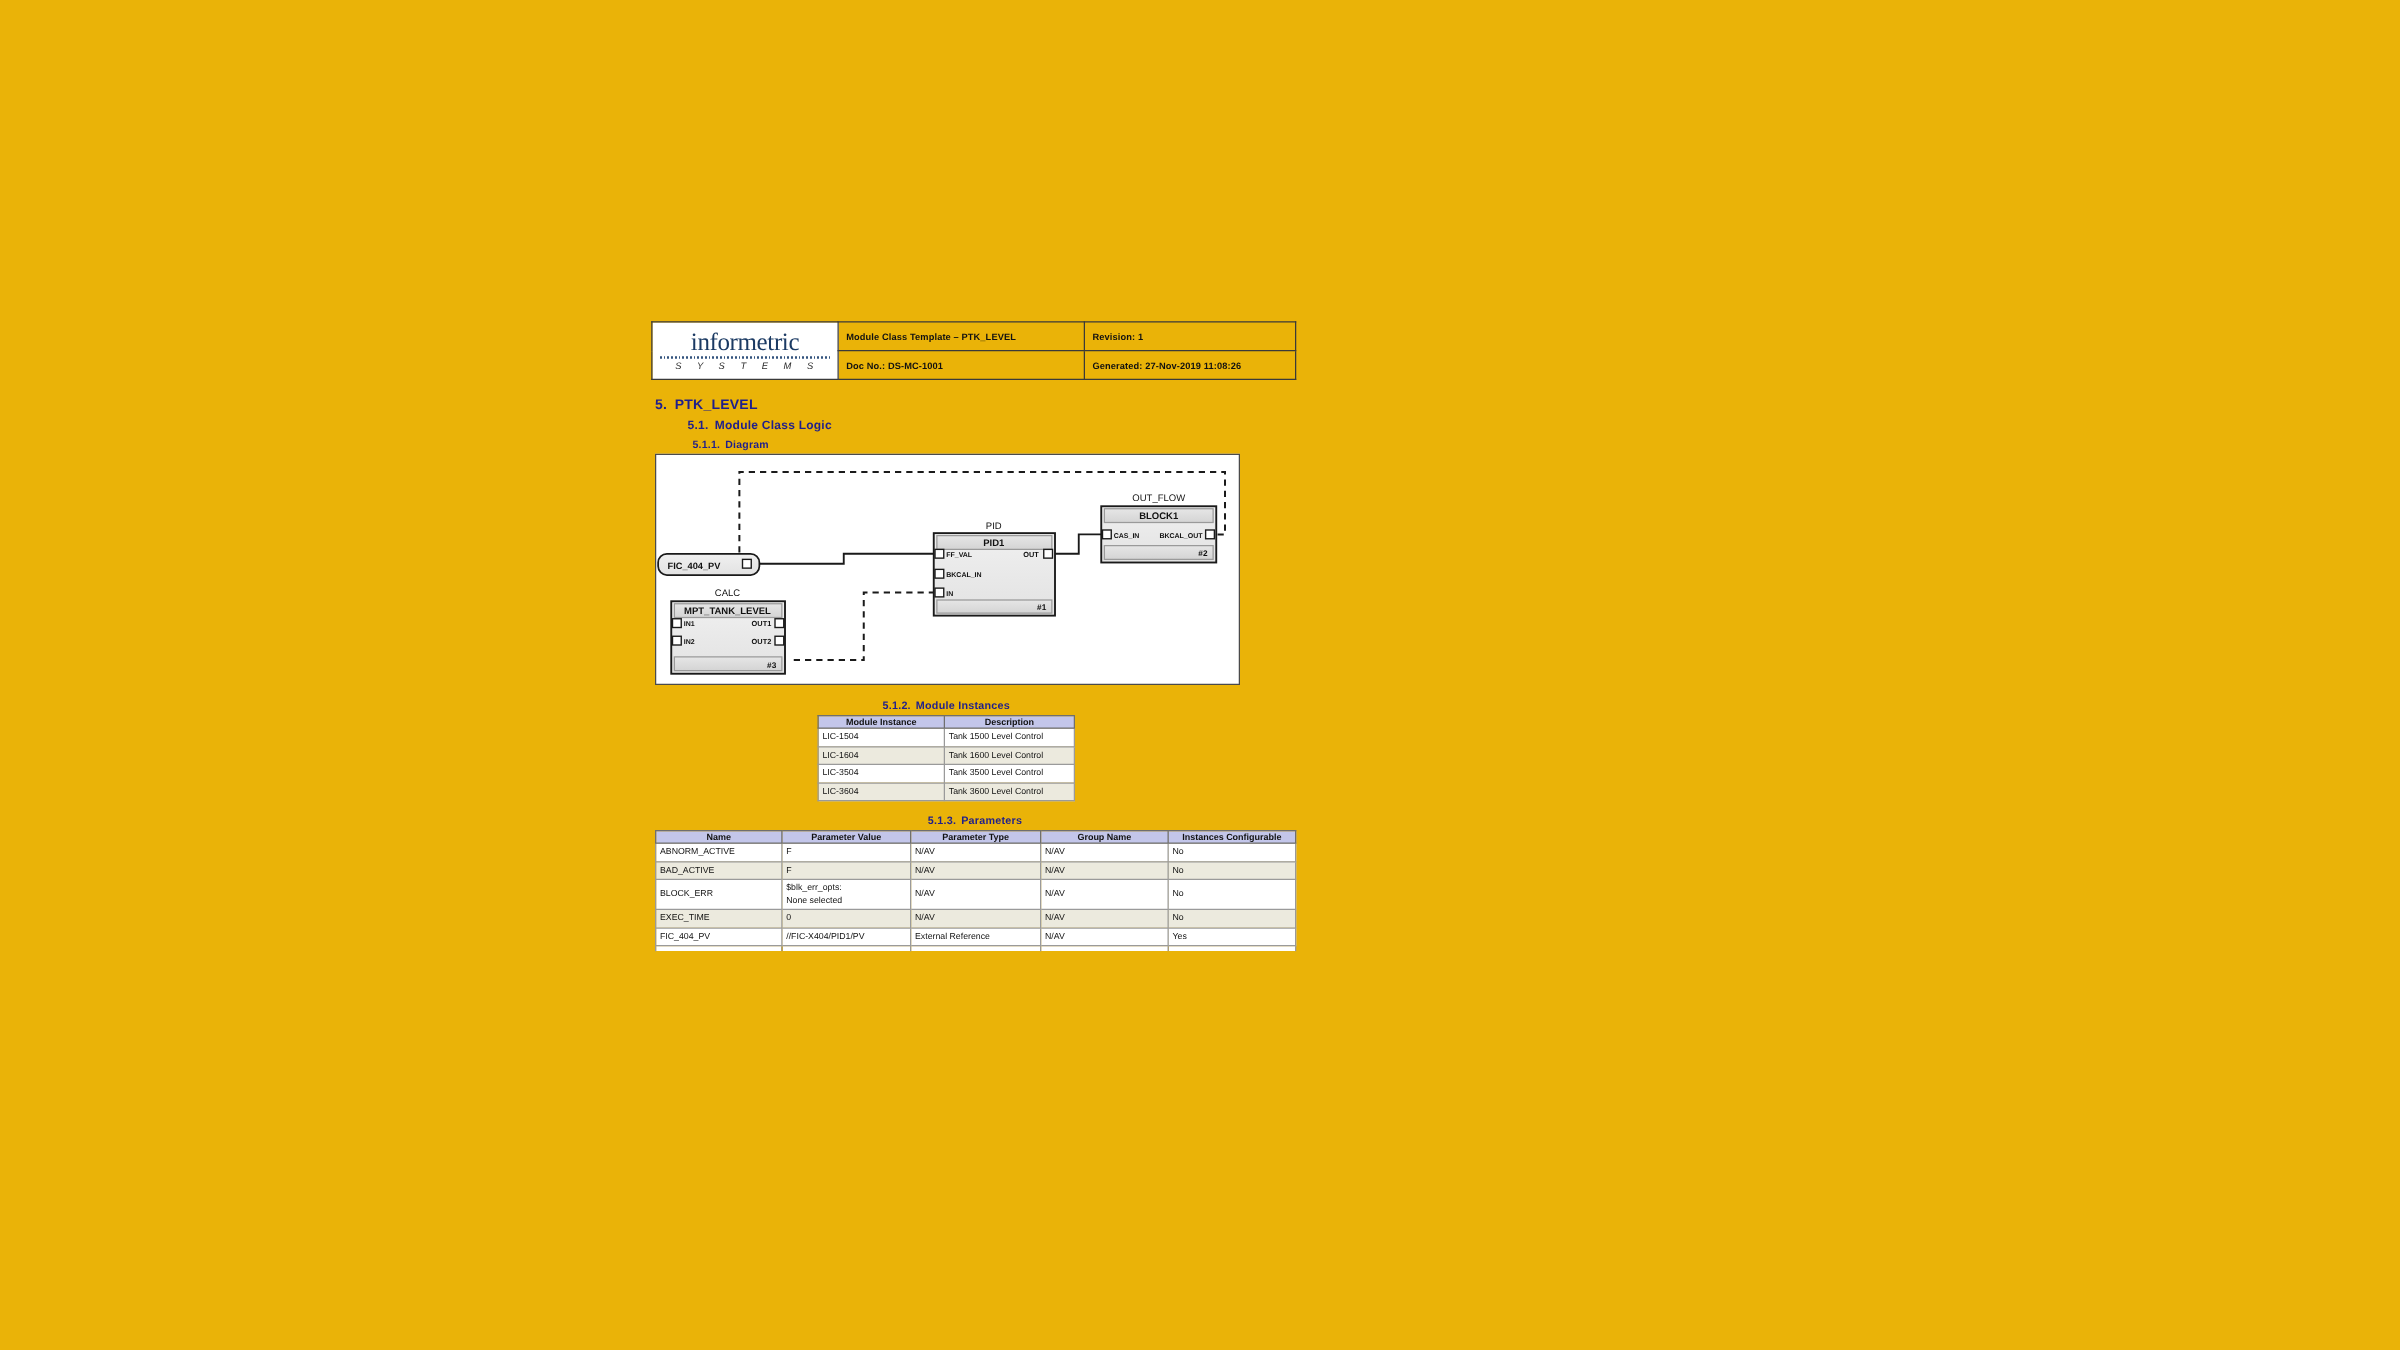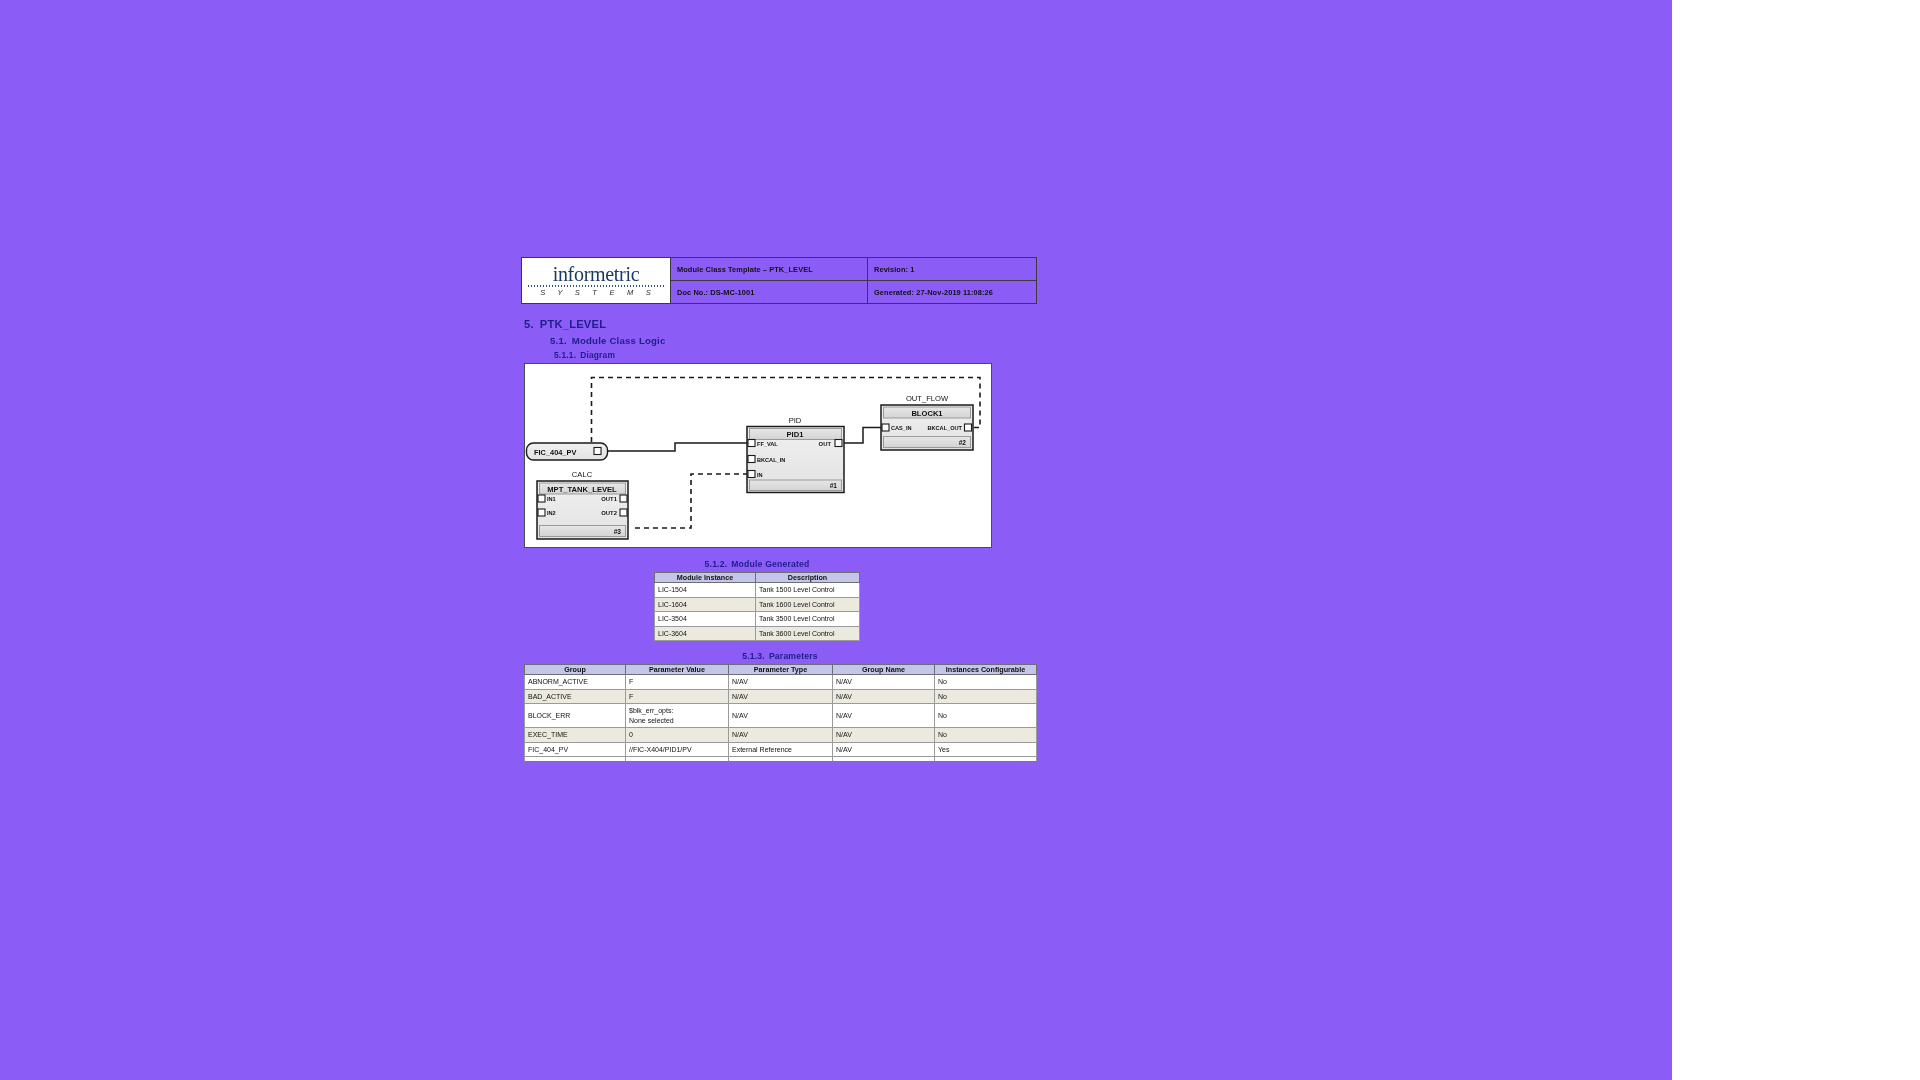--- a/index.html
+++ b/index.html
@@ -13,23 +13,23 @@
   }
   body {
     font-family: "Liberation Sans", sans-serif;
     -webkit-font-smoothing: antialiased;
   }
 
   
   #page {
     position: absolute;
     left: 0; top: 0;
-    width: 1672px;
+    width: 1920px;
     height: 1080px;
-    background: #8b5cf6;
+    background: #eab308;
   }
 
   
   #doc {
     position: absolute;
     left: 521px;
     top: 257px;
     width: 518px;
   }
 
@@ -324,21 +324,21 @@
           <rect x="95" y="145" width="7" height="7" fill="#ffffff" stroke="#1a1a1a" stroke-width="1.1"></rect>
 
           <rect x="14.5" y="161.5" width="86" height="11" fill="url(#hdrGrad)" stroke="#9a9a9a" stroke-width="1"></rect>
           <text x="96" y="170" text-anchor="end" font-family="'Liberation Sans',sans-serif" font-size="6.6" font-weight="bold" fill="#111">#3</text>
         </g>
       </svg>
     </div>
 
     <div id="mi-block">
       <div class="h3-center">
-        <span class="num">5.1.2.</span><span>Module Generated</span>
+        <span class="num">5.1.2.</span><span>Module Instances</span>
       </div>
       <table id="mi-table" class="data-table">
         <colgroup>
             <col class="c0">
             <col class="c1">
           </colgroup>
         <thead>
           <tr>
             <th>Module Instance</th>
             <th>Description</th>
@@ -372,21 +372,21 @@
       <table id="pm-table" class="data-table">
         <colgroup>
             <col class="p0">
             <col class="p1">
             <col class="p2">
             <col class="p3">
             <col class="p4">
           </colgroup>
         <thead>
           <tr>
-            <th>Group</th>
+            <th>Name</th>
             <th>Parameter Value</th>
             <th>Parameter Type</th>
             <th>Group Name</th>
             <th>Instances Configurable</th>
           </tr>
         </thead>
         <tbody>
           <tr>
             <td>ABNORM_ACTIVE</td>
             <td>F</td>

